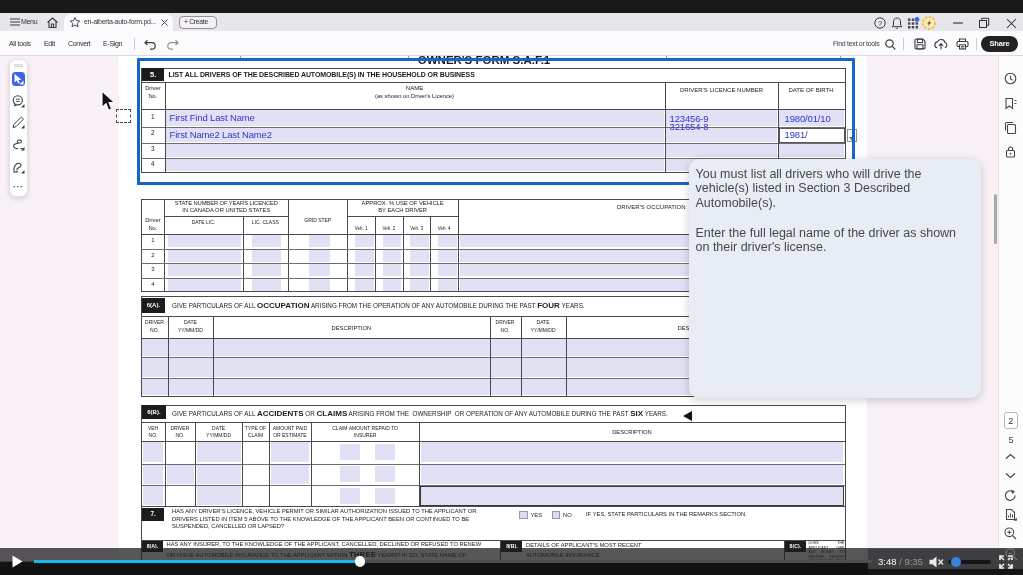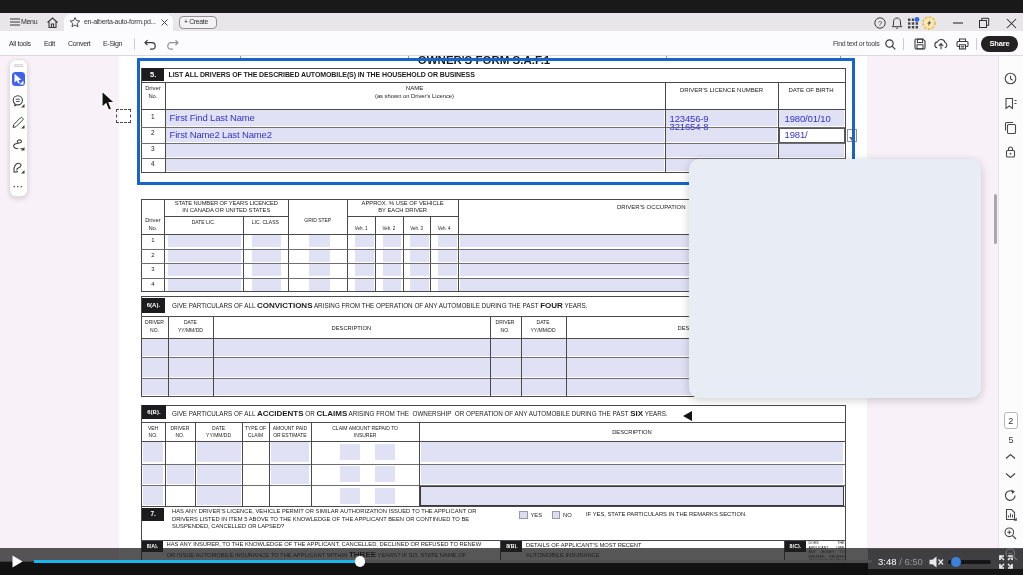--- a/index.html
+++ b/index.html
@@ -176,21 +176,21 @@
       <div class="tx ctr t6" style="left:22.4px;top:181px;width:23px">1</div>
       <div class="tx ctr t6" style="left:22.4px;top:195.5px;width:23px">2</div>
       <div class="tx ctr t6" style="left:22.4px;top:210px;width:23px">3</div>
       <div class="tx ctr t6" style="left:22.4px;top:224.5px;width:23px">4</div>
       <div class="hl" style="left:22.4px;top:234.8px;width:703.2px;height:1.4px"></div>
 
       <div class="hl" style="left:22.4px;top:240px;width:703.2px"></div>
       <div class="vl" style="left:22.4px;top:240px;height:100.5px"></div>
       <div class="vl" style="left:725.6px;top:240px;height:100.5px"></div>
       <div class="blk" style="left:22.9px;top:242px;width:23px;height:14.5px;font-size:6px;line-height:14.5px">6(A).</div>
-      <div class="tx" style="left:53px;top:244.8px;font-size:6.3px"><span class="t63">GIVE PARTICULARS OF ALL </span><span class="bb">CONVICTIONS</span><span class="t63"> ARISING FROM THE OPERATION OF ANY AUTOMOBILE DURING THE PAST </span><span class="bb">FOUR</span><span class="t63"> YEARS.</span></div>
+      <div class="tx" style="left:53px;top:244.8px;font-size:6.3px"><span class="t63">GIVE PARTICULARS OF ALL </span><span class="bb">OCCUPATION</span><span class="t63"> ARISING FROM THE OPERATION OF ANY AUTOMOBILE DURING THE PAST </span><span class="bb">FOUR</span><span class="t63"> YEARS.</span></div>
       <div class="hl" style="left:22.4px;top:259.5px;width:703.2px"></div>
       <div class="tx ctr t5" style="left:22.4px;top:263px;width:26.2px;line-height:1.5">DRIVER<br>NO.</div>
       <div class="tx ctr t5" style="left:48.6px;top:263px;width:45.6px;line-height:1.5">DATE<br>YY/MM/DD</div>
       <div class="tx ctr t55" style="left:94.2px;top:269px;width:276.3px">DESCRIPTION</div>
       <div class="tx ctr t5" style="left:370.5px;top:263px;width:31.1px;line-height:1.5">DRIVER<br>NO.</div>
       <div class="tx ctr t5" style="left:401.6px;top:263px;width:44.9px;line-height:1.5">DATE<br>YY/MM/DD</div>
       <div class="tx t55" style="left:558.5px;top:269px">DESCRIPTION</div>
       <div class="hl" style="left:22.4px;top:282px;width:703.2px"></div>
       <div class="lav" style="left:23.4px;top:283.2px;width:701px;height:17px"></div>
       <div class="hlm" style="left:22.4px;top:301px;width:703.2px"></div>
@@ -275,20 +275,22 @@
       <div class="blk" style="left:665.8px;top:485.3px;width:21px;height:11px;font-size:5.2px;line-height:11px">8(C).</div>
       <div class="tx" style="left:689.5px;top:485px;width:36px;white-space:normal;font-size:3.6px;line-height:4.6px;text-align:justify">DOES THE APPLICANT OWE ANY MONEY TO INSURER, BROKER OR AGENT RELATED TO AN ALBERTA POLICY OF AUTO INSURANCE? IF YES, STATE</div>
     </div>
     <div id="selrect"></div>
     <div id="palette"></div>
     <div id="seltool"></div>
     <div id="rail"></div>
     <div id="railicons"></div>
     <div id="pagenum">2</div>
     <div id="tooltip">
+      <p>You must list all drivers who will drive the<br>vehicle(s) listed in Section 3 Described<br>Automobile(s).</p>
+      <p>Enter the full legal name of the driver as shown<br>on their driver's license.</p>
     </div>
   </div>
   <div id="titlestrip"></div>
   <div id="tabbar"></div>
   <div id="tab"></div>
   <div id="toolbar"></div>
   <div id="chrome2">
 
     <svg width="10" height="8" style="left:9.5px;top:18.2px">
         <path d="M0 1h10M0 4h10M0 7h10" stroke="#3a3a3c" stroke-width="1.1"></path>
@@ -372,21 +374,21 @@
   <div id="player"></div>
   <div id="playerR"></div>
   <div id="playerB"></div>
   <div id="pctrls">
     <div id="ptrack"></div>
     <div id="pplayed"></div>
     <div id="pknob"></div>
     <svg width="12" height="13" style="left:11.5px;top:554.8px">
         <path d="M0.5 0.5 L10.5 6.5 L0.5 12.5 Z" fill="#fff"></path>
       </svg>
-    <div id="ptime"><span style="font-weight:normal">3:48</span><span style="color:#969696"> / 6:50</span></div>
+    <div id="ptime"><span style="font-weight:normal">3:48</span><span style="color:#969696"> / 9:35</span></div>
     <svg width="17" height="14" style="left:928px;top:554.5px">
         <path d="M1.5 4.8 H4.5 L8.5 1.5 V12.5 L4.5 9.2 H1.5 Z" fill="#e9e9e9"></path>
         <path d="M10.5 4.5 L15 9.5 M15 4.5 L10.5 9.5" stroke="#e9e9e9" stroke-width="1.3"></path>
       </svg>
     <svg width="14" height="14" style="left:999px;top:554.5px">
         <path d="M1 5 V1 H5 M9 1 H13 V5 M13 9 V13 H9 M5 13 H1 V9" stroke="#f0f0f0" stroke-width="1.7" fill="none"></path>
         <path d="M1.2 1.2 L5 5 M12.8 1.2 L9 5 M12.8 12.8 L9 9 M1.2 12.8 L5 9" stroke="#f0f0f0" stroke-width="1.5"></path>
       </svg>
     <div id="vtrack"></div>
     <div id="vknob"></div>

